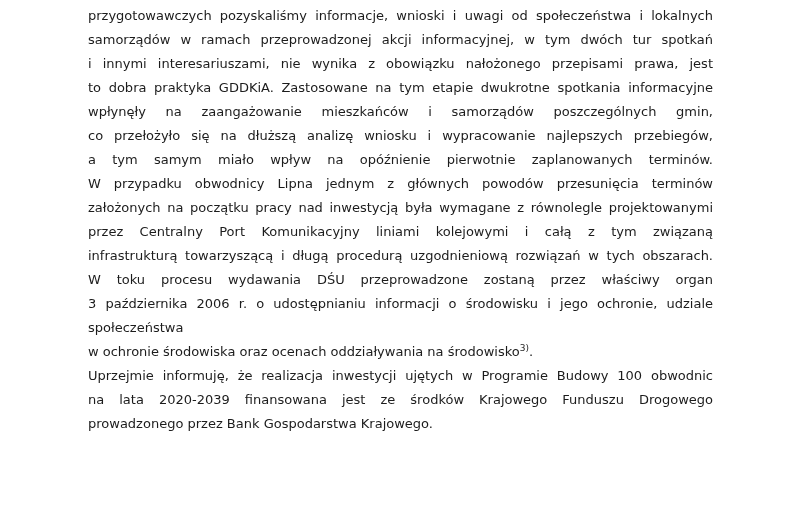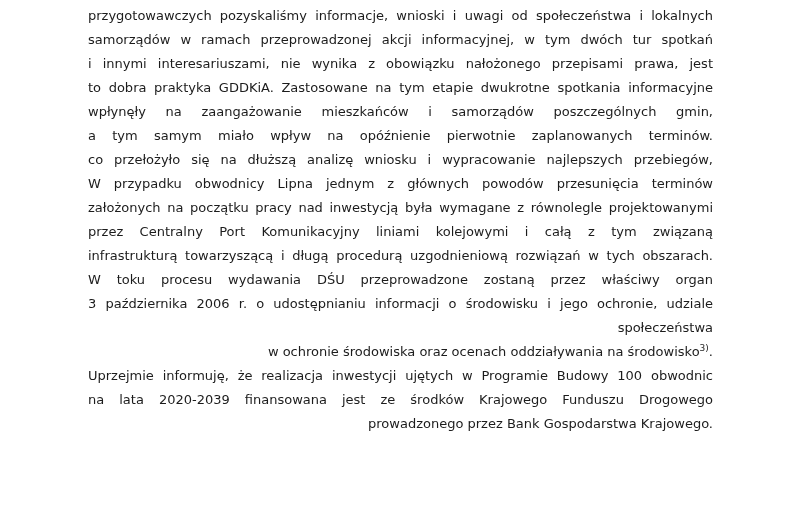--- a/index.html
+++ b/index.html
@@ -22,21 +22,21 @@
     position: absolute;
     left: 88px;
     top: 4px;
     width: 625px;
   }
   .line {
     font-size: 13px;
     line-height: 24px;
     height: 24px;
     overflow: hidden;
-    text-align: right;
+    text-align: left;
     white-space: normal;
   }
   .line.j {
     text-align: justify;
     text-align-last: justify;
     -moz-text-align-last: justify;
   }
   .fnref {
     font-size: 9px;
     vertical-align: super;
@@ -46,22 +46,22 @@
 </head>
 <body>
 
 <div class="page">
   <div class="textblock">
     <div class="line j">przygotowawczych pozyskaliśmy informacje, wnioski i uwagi od społeczeństwa i lokalnych</div>
     <div class="line j">samorządów w ramach przeprowadzonej akcji informacyjnej, w tym dwóch tur spotkań</div>
     <div class="line j">i innymi interesariuszami, nie wynika z obowiązku nałożonego przepisami prawa, jest</div>
     <div class="line j">to dobra praktyka GDDKiA. Zastosowane na tym etapie dwukrotne spotkania informacyjne</div>
     <div class="line j">wpłynęły na zaangażowanie mieszkańców i samorządów poszczególnych gmin,</div>
+    <div class="line j">co przełożyło się na dłuższą analizę wniosku i wypracowanie najlepszych przebiegów,</div>
     <div class="line j">a tym samym miało wpływ na opóźnienie pierwotnie zaplanowanych terminów.</div>
-    <div class="line j">co przełożyło się na dłuższą analizę wniosku i wypracowanie najlepszych przebiegów,</div>
     <div class="line j">W przypadku obwodnicy Lipna jednym z głównych powodów przesunięcia terminów</div>
     <div class="line j">założonych na początku pracy nad inwestycją była wymagane z równolegle projektowanymi</div>
     <div class="line j">przez Centralny Port Komunikacyjny liniami kolejowymi i całą z tym związaną</div>
     <div class="line j">infrastrukturą towarzyszącą i długą procedurą uzgodnieniową rozwiązań w tych obszarach.</div>
     <div class="line j">W toku procesu wydawania DŚU przeprowadzone zostaną przez właściwy organ</div>
     <div class="line j">3 października 2006 r. o udostępnianiu informacji o środowisku i jego ochronie, udziale</div>
     <div class="line">społeczeństwa</div>
     <div class="line"><span>w ochronie środowiska oraz ocenach oddziaływania na środowisko</span><span class="fnref">3)</span><span>.</span></div>
     <div class="line j">Uprzejmie informuję, że realizacja inwestycji ujętych w Programie Budowy 100 obwodnic</div>
     <div class="line j">na lata 2020-2039 finansowana jest ze środków Krajowego Funduszu Drogowego</div>

